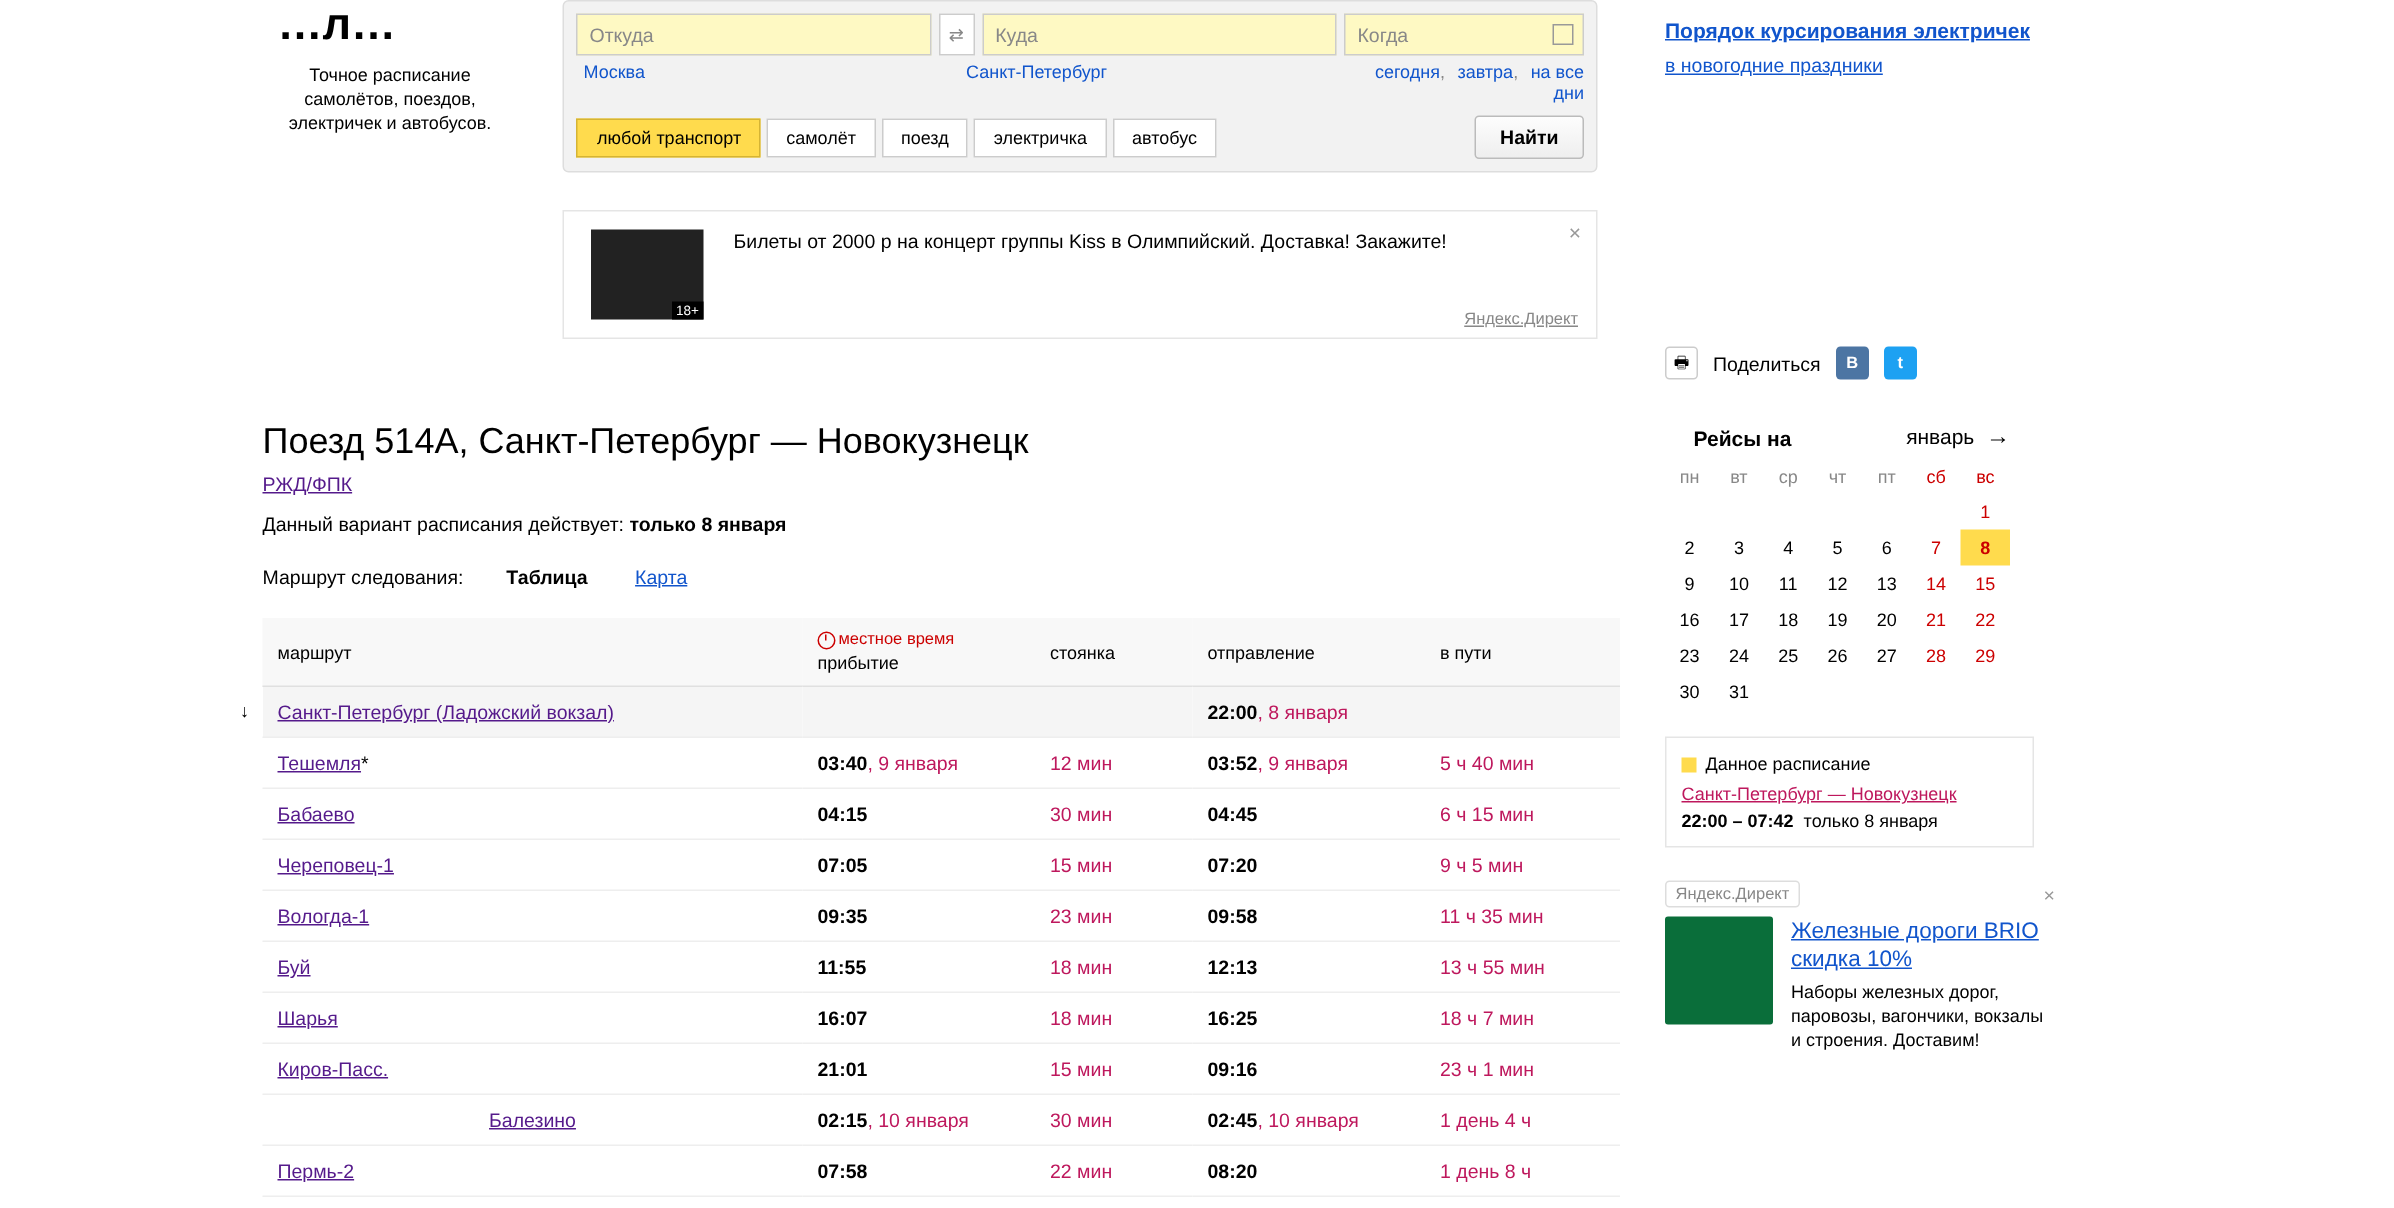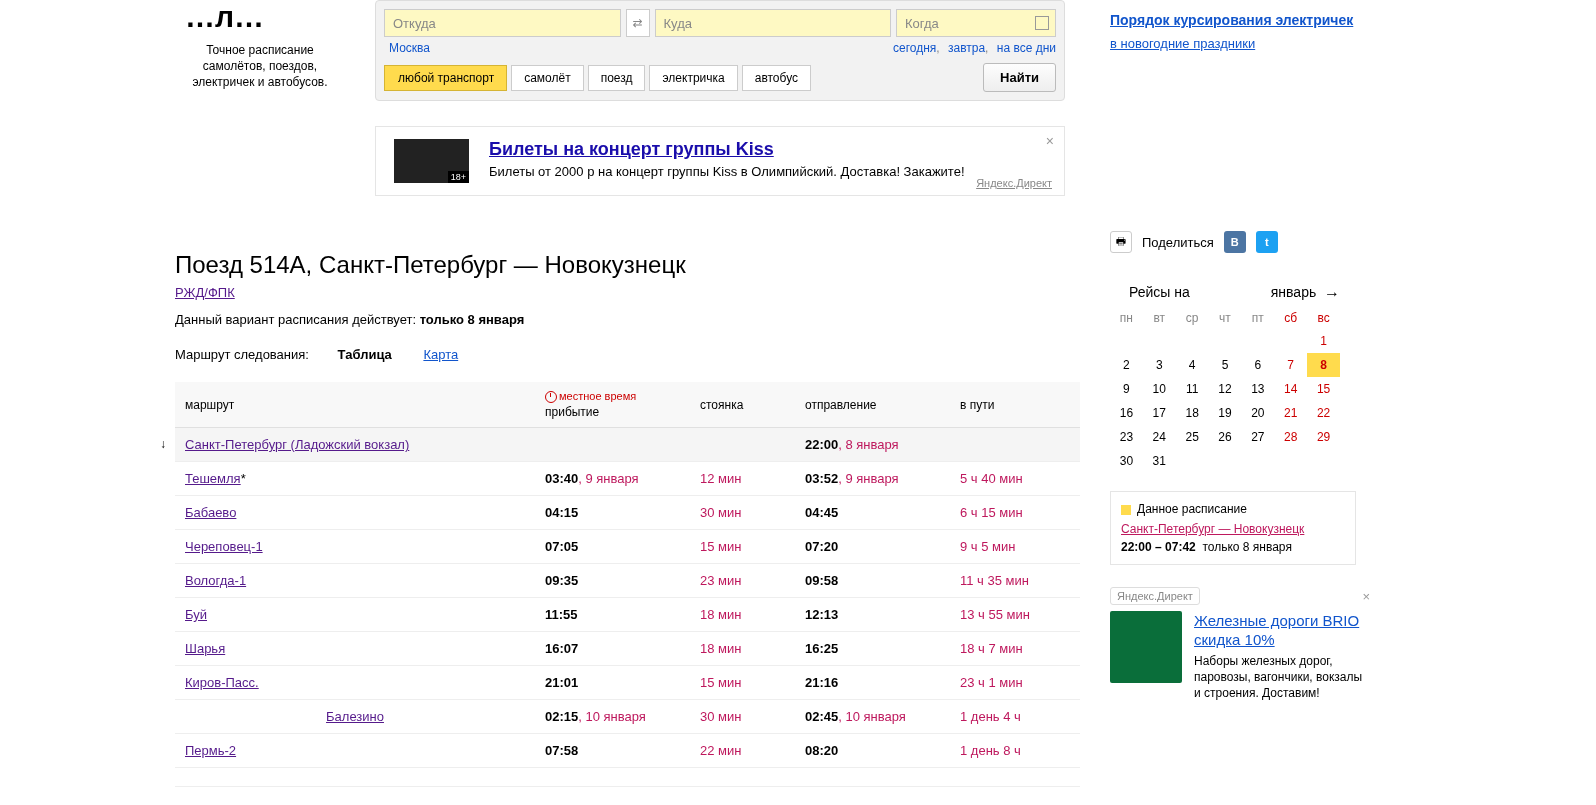--- a/index.html
+++ b/index.html
@@ -18,21 +18,21 @@
 .hints-row { display: flex; font-size: 12px; color: #888; }
 .hints-row .h1 { width: 255px; }
 .hints-row .h2 { width: 255px; }
 .hints-row .h3 { text-align: right; flex: 1; }
 .hints-row a { color: #1155cc; margin-left: 5px; cursor: pointer; }
 .trans-row { display: flex; margin-top: 8px; align-items: center; gap: 4px; }
 .trans-btn { padding: 5px 12px; border: 1px solid #ccc; background: #fff; font-size: 12px; cursor: pointer; }
 .trans-btn.active { background: #ffdb4d; border-color: #d5b434; padding-left: 13px; }
 .find-btn { margin-left: auto; padding: 6px 16px; border: 1px solid #bbb; background: linear-gradient(#fdfdfd,#eee); font-size: 13px; font-weight: bold; cursor: pointer; border-radius: 3px; }
 .ad-block { margin-left: 200px; margin-top: 25px; width: 690px; border: 1px solid #e5e5e5; padding: 12px 18px; position: relative; display: flex; gap: 20px; }
-.ad-img { width: 75px; height: 44px; background: #222; position: relative; }
+.ad-img { width: 75px; height: 60px; background: #222; position: relative; }
 .ad-18 { position: absolute; right: 0; bottom: 0; background: #000; color: #fff; font-size: 9px; padding: 1px 3px; }
 .ad-txt h3 { color: #1a0dab; font-size: 18px; font-weight: bold; text-decoration: underline; margin-bottom: 4px; cursor: pointer; }
 .ad-txt p { font-size: 13px; }
 .ad-close { position: absolute; right: 10px; top: 6px; color: #999; cursor: pointer; font-size: 14px; }
 .ad-provider { position: absolute; right: 12px; bottom: 6px; font-size: 11px; color: #888; text-decoration: underline; cursor: pointer; }
 .content { margin-top: 55px; }
 .page-title { font-size: 24px; font-weight: normal; margin-bottom: 6px; }
 .carrier-link { color: #551a8b; text-decoration: underline; font-size: 13px; cursor: pointer; }
 .validity { margin-top: 12px; font-size: 13px; }
 .validity b { font-weight: bold; }
@@ -55,21 +55,21 @@
 .col-dep { width: 155px; }
 .darrow { position: absolute; left: -15px; font-size: 12px; }
 .share-row { margin-top: 38px; display: flex; align-items: center; gap: 10px; font-size: 13px; margin-bottom: 30px; }
 .print-icn, .social-icn { width: 22px; height: 22px; display: inline-flex; align-items: center; justify-content: center; border: 1px solid #ccc; border-radius: 3px; cursor: pointer; font-size: 11px; }
 .vk { background: #4c75a3; color: #fff; border: none; font-weight: bold; }
 .tw { background: #1da1f2; color: #fff; border: none; font-weight: bold; }
 .holiday-link { color: #1155cc; text-decoration: underline; font-weight: bold; font-size: 14px; line-height: 20px; cursor: pointer; display: block; margin-top: 10px; }
 .holiday-sub { color: #1155cc; text-decoration: underline; font-size: 13px; cursor: pointer; display: block; margin-top: 6px; }
 .cal-widget { margin-top: 15px; width: 230px; }
 .cal-head { display: flex; justify-content: space-between; align-items: center; font-size: 14px; margin-bottom: 6px; }
-.cal-head b { font-weight: normal; padding-left: 19px; }
+.cal-head b { font-weight: bold; padding-left: 19px; }
 .cal-next { cursor: pointer; font-size: 16px; }
 .cal-grid { display: grid; grid-template-columns: repeat(7, 1fr); gap: 0; font-size: 12px; }
 .cal-grid .dh { text-align: center; padding: 4px 0; color: #888; }
 .cal-grid .dc { text-align: center; padding: 5px 0; cursor: pointer; }
 .cal-grid .wknd { color: #c00; }
 .cal-grid .sel { background: #ffdb4d; font-weight: bold; color: #c00; }
 .sched-info { margin-top: 18px; border: 1px solid #e5e5e5; padding: 10px; width: 246px; font-size: 12px; }
 .sched-info .sq { display: inline-block; width: 10px; height: 10px; background: #ffdb4d; margin-right: 6px; vertical-align: middle; }
 .sched-info a { color: #be185d; text-decoration: underline; cursor: pointer; display: block; margin-top: 6px; }
 .sched-info .times { margin-top: 4px; }
@@ -104,20 +104,21 @@
         <div class="sinput">
             <span>Куда</span>
           </div>
         <div class="sinput when">
             <span>Когда</span>
             <span class="cal-icn"></span>
           </div>
       </div>
       <div class="hints-row">
         <span class="h1"><a>Москва</a></span>
+        <span class="h2"><a>Санкт-Петербург</a></span>
         <span class="h3">
           <a>сегодня</a>,
           <a>завтра</a>,
           <a>на все дни</a>
         </span>
       </div>
       <div class="trans-row">
         <span class="trans-btn active">любой транспорт</span>
         <span class="trans-btn">самолёт</span>
         <span class="trans-btn">поезд</span>
@@ -125,21 +126,20 @@
         <span class="trans-btn">автобус</span>
         <button class="find-btn">Найти</button>
       </div>
     </div>
 
     <div class="ad-block">
       <div class="ad-img">
           <span class="ad-18">18+</span>
         </div>
       <div class="ad-txt">
-        <h3>Билеты на концерт группы Kiss</h3>
         <p>Билеты от 2000 р на концерт группы Kiss в Олимпийский. Доставка! Закажите!</p>
       </div>
       <span class="ad-close">×</span>
       <span class="ad-provider">Яндекс.Директ</span>
     </div>
 
     <div class="content">
       <h1 class="page-title">Поезд 514А, Санкт-Петербург — Новокузнецк</h1>
       <a class="carrier-link">РЖД/ФПК</a>
       <div class="validity">
@@ -212,21 +212,21 @@
                 <td class="col-route" style="position:relative;"><a class="st-link">Шарья</a></td>
                 <td><b>16:07</b><span class="light"></span></td>
                 <td><span class="light">18 мин</span></td>
                 <td><b>16:25</b><span class="light"></span></td>
                 <td><span class="light">18 ч 7 мин</span></td>
               </tr>
               <tr>
                 <td class="col-route" style="position:relative;"><a class="st-link">Киров-Пасс.</a></td>
                 <td><b>21:01</b><span class="light"></span></td>
                 <td><span class="light">15 мин</span></td>
-                <td><b>21:16</b><span class="light"></span></td>
+                <td><b>09:16</b><span class="light"></span></td>
                 <td><span class="light">23 ч 1 мин</span></td>
               </tr>
               <tr>
                 <td class="col-route" style="position:relative;text-align:center;"><a class="st-link">Балезино</a></td>
                 <td><b>02:15</b><span class="light">, 10 января</span></td>
                 <td><span class="light">30 мин</span></td>
                 <td><b>02:45</b><span class="light">, 10 января</span></td>
                 <td><span class="light">1 день 4 ч</span></td>
               </tr>
               <tr>

